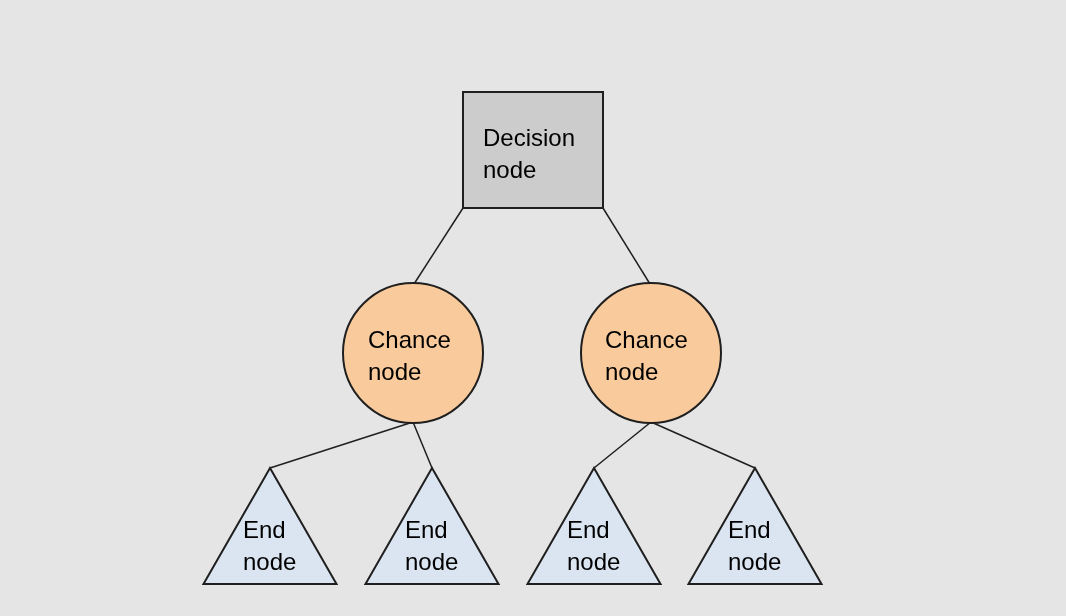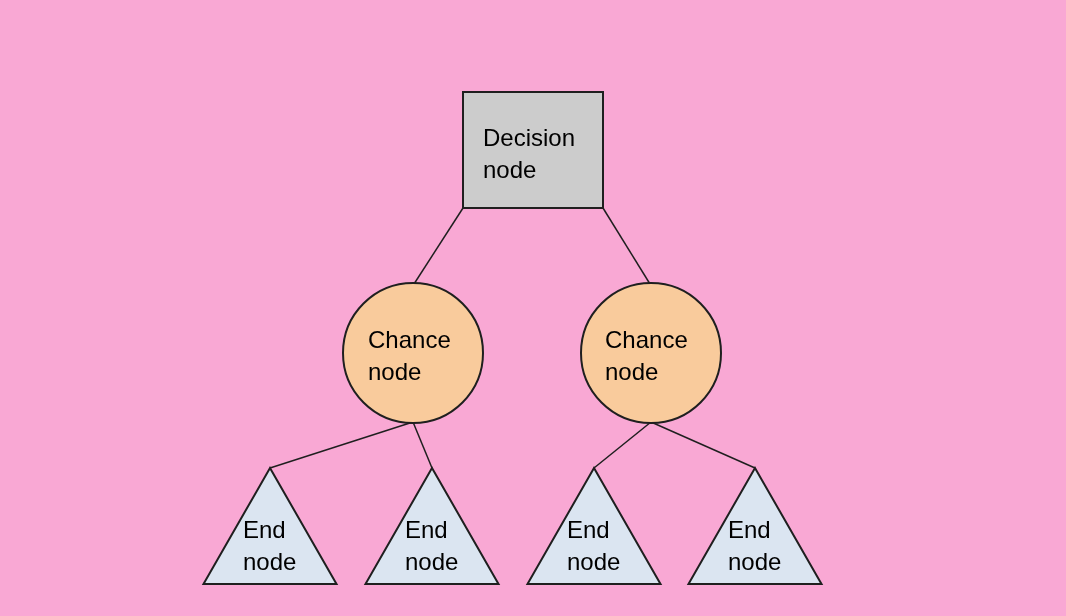--- a/index.html
+++ b/index.html
@@ -1,18 +1,18 @@
 <!DOCTYPE html>
 <html><head>
 <meta charset="utf-8">
 <style>
   html, body { margin: 0; padding: 0; background: #ffffff; }
   .canvas {
     width: 1066px; height: 616px;
-    background: #f9a8d4;
+    background: #e5e5e5;
     position: relative; overflow: hidden;
   }
   svg { display: block; }
   .node-label {
     font-family: "Liberation Sans", "DejaVu Sans", sans-serif;
     font-size: 24px;
   }
   .shape { stroke-width: 2px; }
   .edge  { stroke-width: 1.5px; fill: none; }
 </style>

